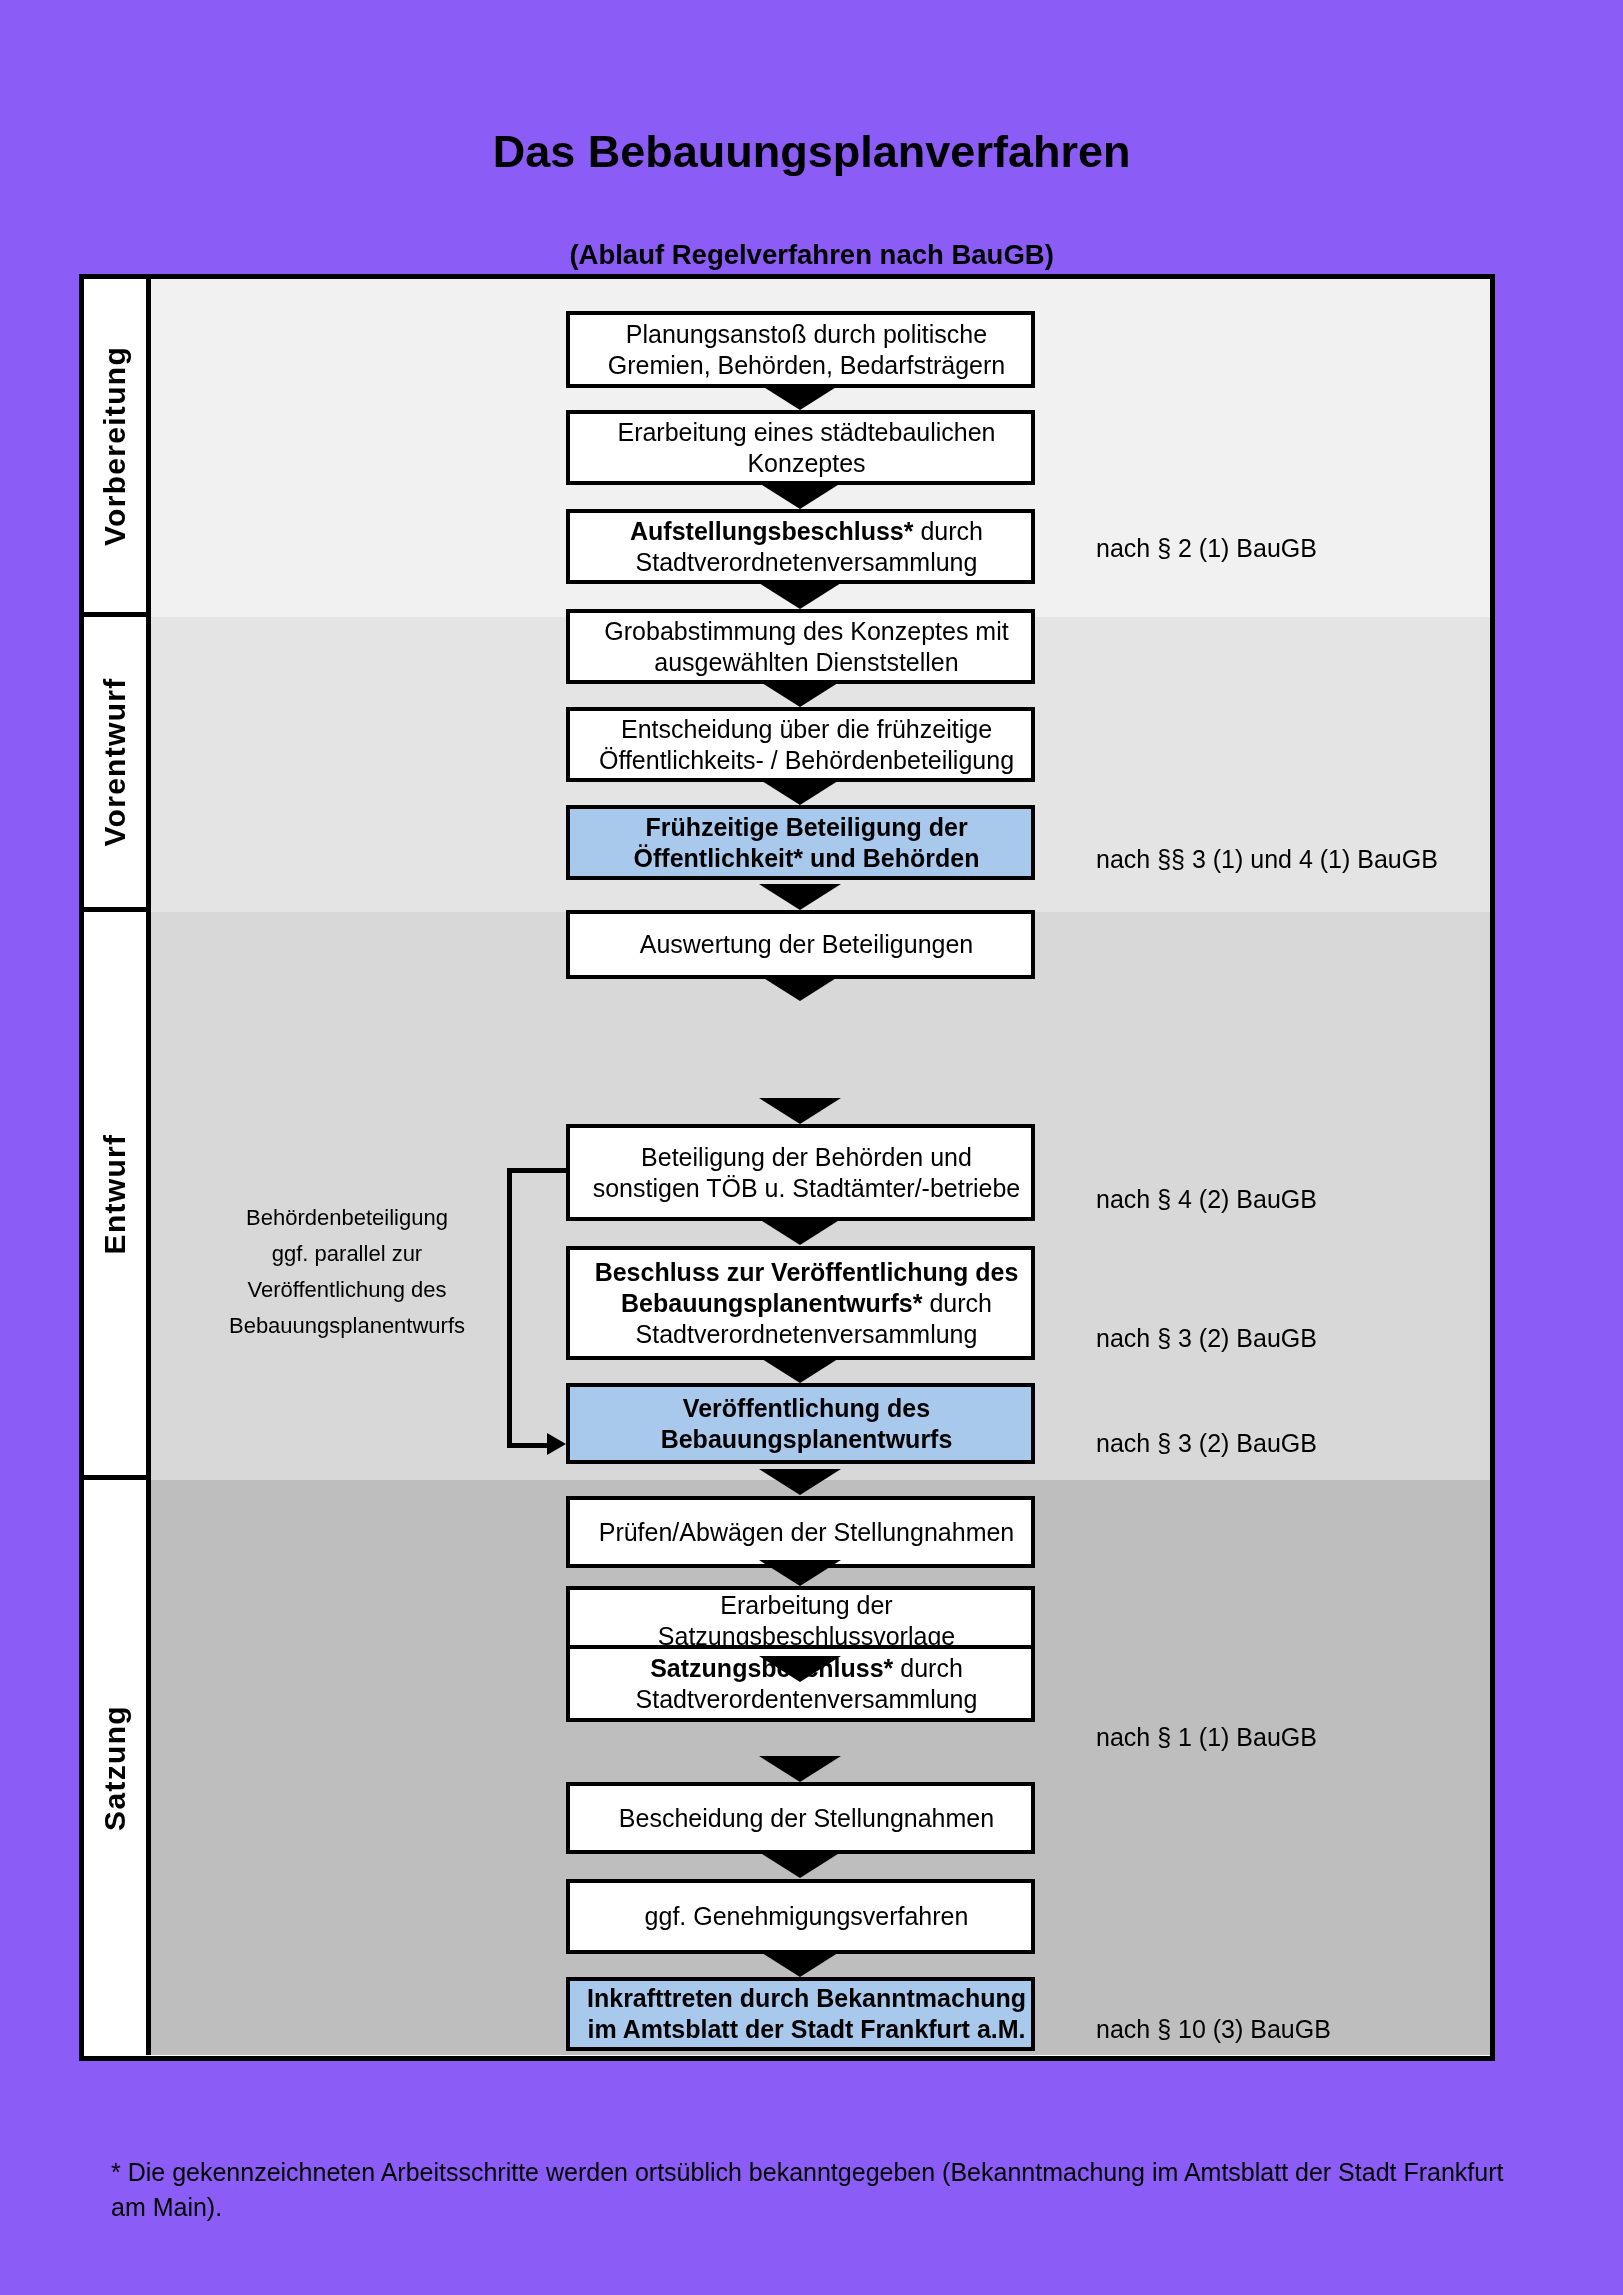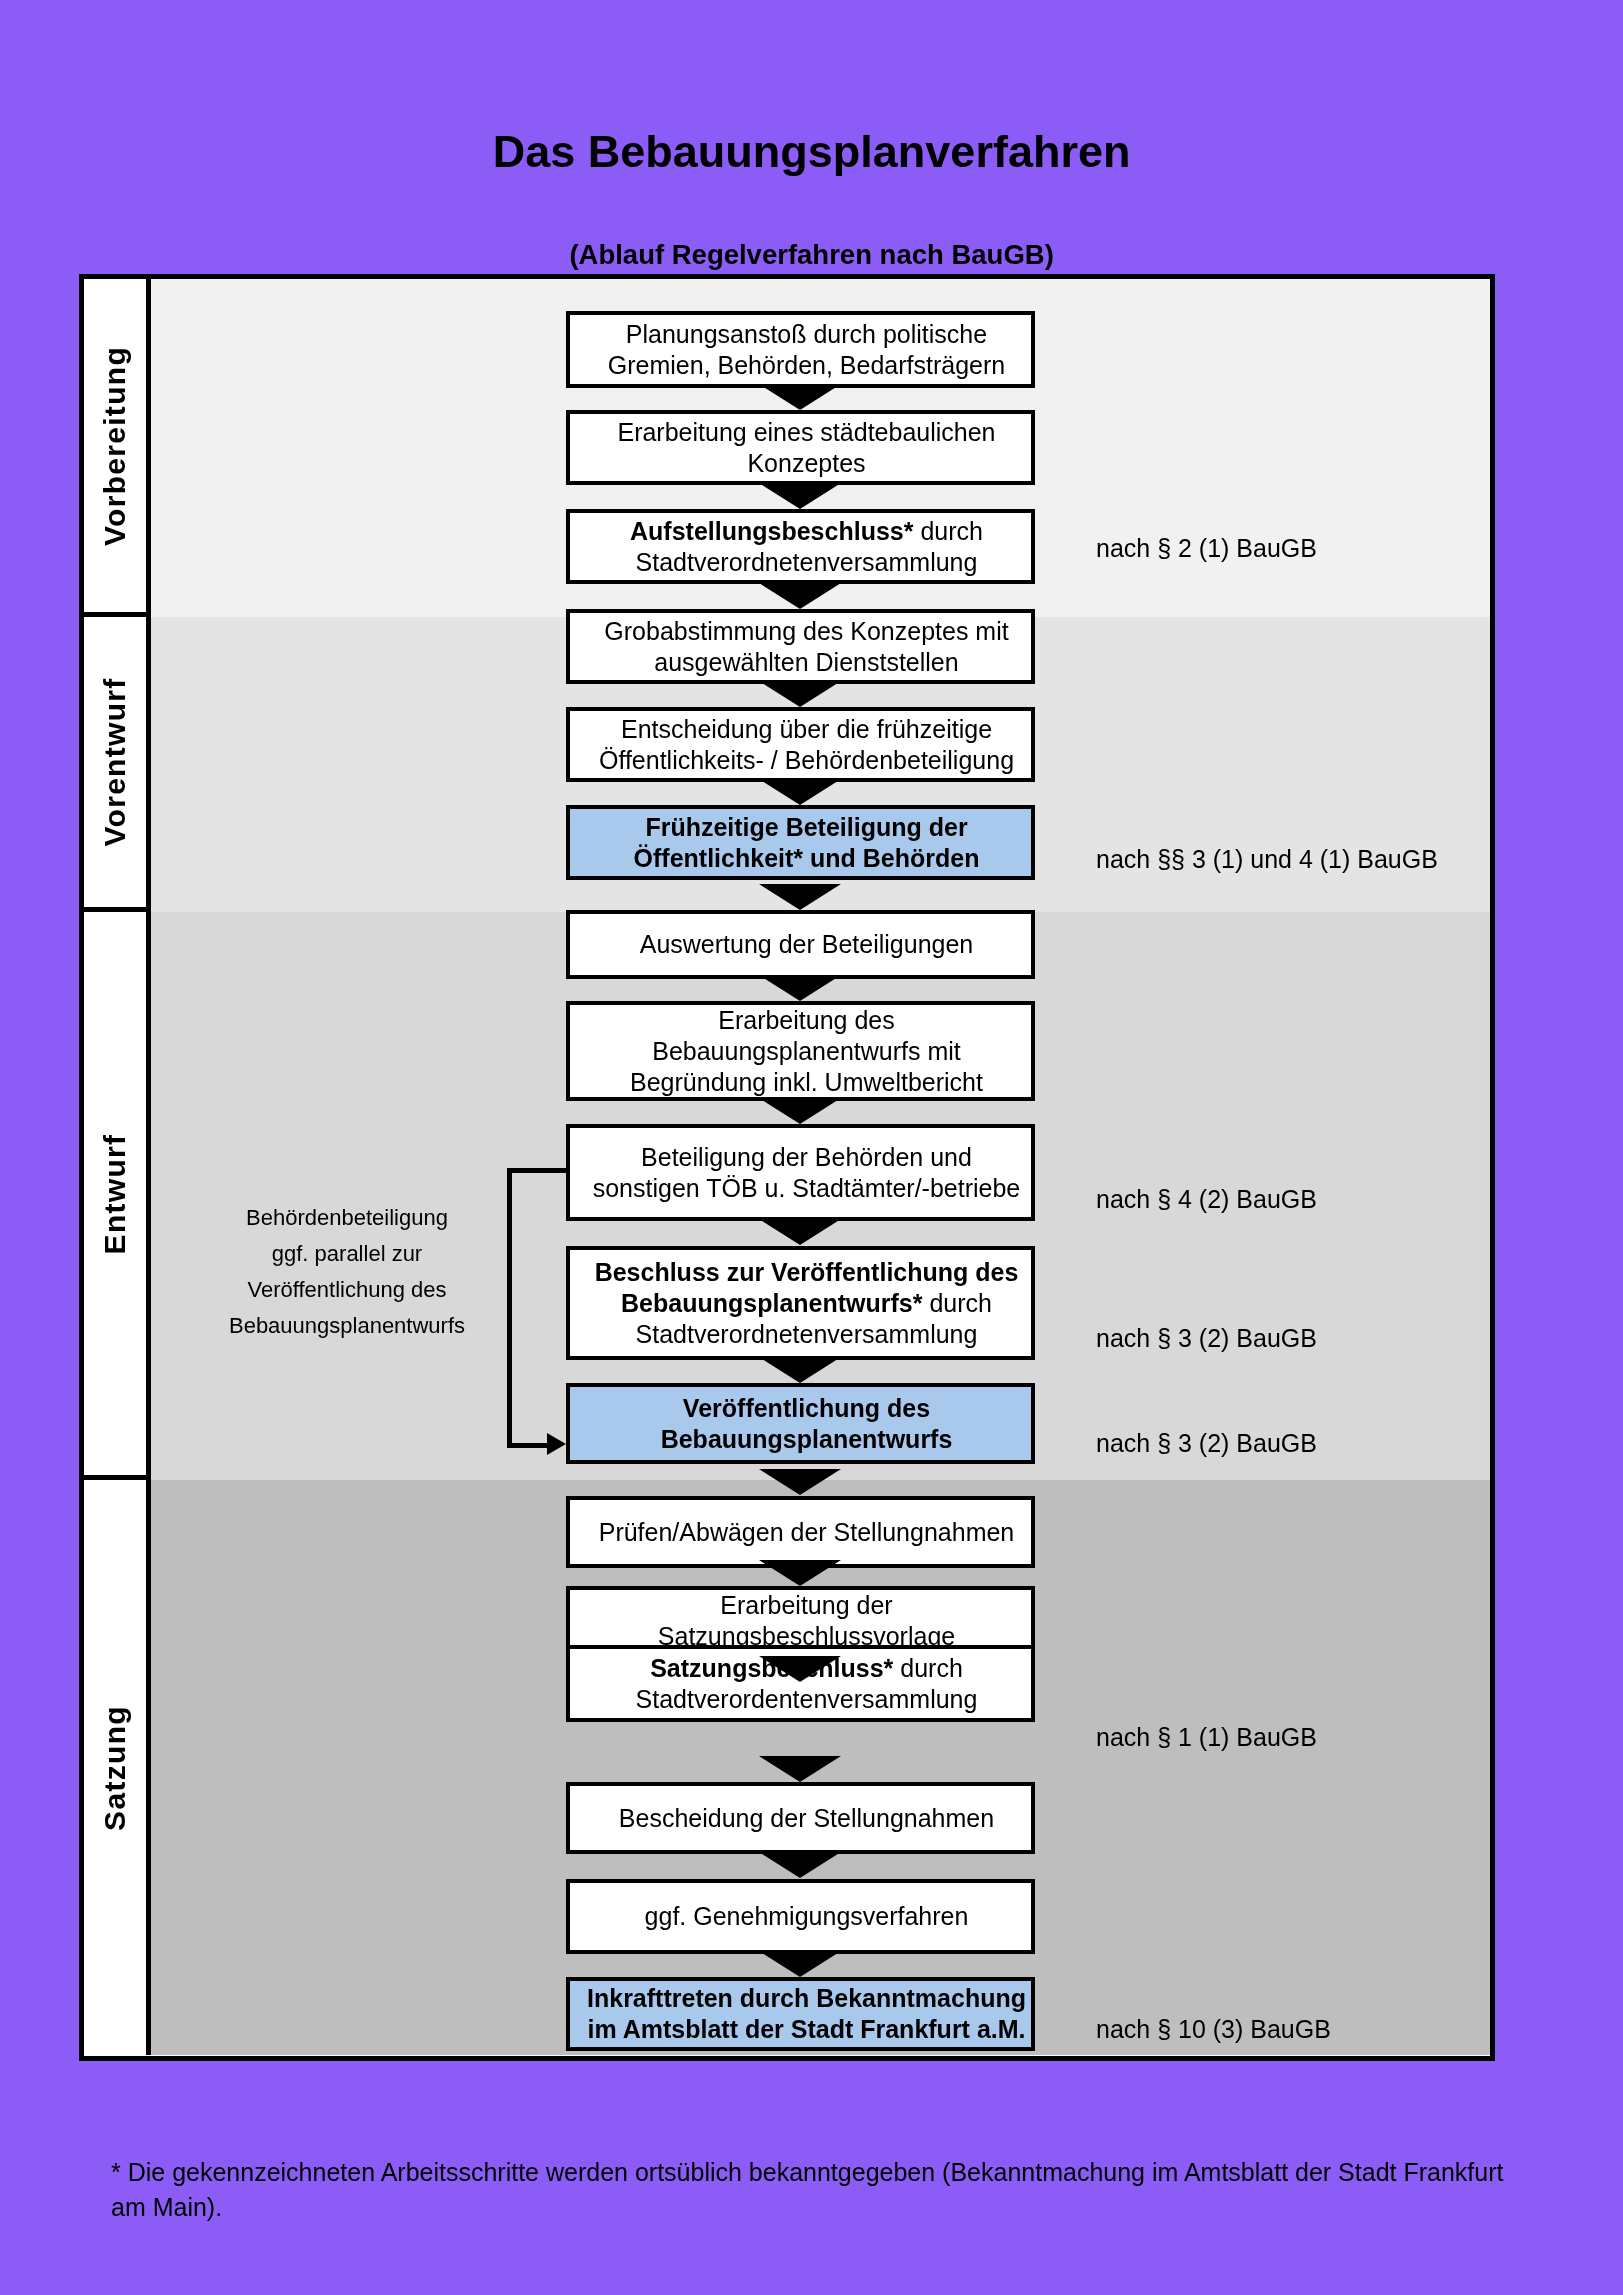--- a/index.html
+++ b/index.html
@@ -121,25 +121,20 @@
     <div class="step blue" style="top: 805px; height: 75px; background: rgb(168, 200, 236);">
       <div><span class="seg-b">Frühzeitige Beteiligung der</span></div>
       <div><span class="seg-b">Öffentlichkeit* und Behörden</span></div>
     </div>
     <div class="flow-arrow" style="left: 759px; top: 884px;"></div>
     <div class="ref" style="top: 845px;">nach §§ 3 (1) und 4 (1) BauGB</div>
     <div class="step" style="top: 910px; height: 69px;">
       <div><span class="seg">Auswertung der Beteiligungen</span></div>
     </div>
     <div class="flow-arrow" style="left: 759px; top: 975px;"></div>
-    <div class="step" style="top: 1001px; height: 100px;">
-      <div><span class="seg">Erarbeitung des</span></div>
-      <div><span class="seg">Bebauungsplanentwurfs mit</span></div>
-      <div><span class="seg">Begründung inkl. Umweltbericht</span></div>
-    </div>
     <div class="flow-arrow" style="left: 759px; top: 1098px;"></div>
     <div class="step" style="top: 1124px; height: 97px;">
       <div><span class="seg">Beteiligung der Behörden und</span></div>
       <div><span class="seg">sonstigen TÖB u. Stadtämter/-betriebe</span></div>
     </div>
     <div class="flow-arrow" style="left: 759px; top: 1219px;"></div>
     <div class="ref" style="top: 1185px;">nach § 4 (2) BauGB</div>
     <div class="step" style="top: 1246px; height: 114px;">
       <div><span class="seg-b">Beschluss zur Veröffentlichung des</span></div>
       <div><span class="seg-b">Bebauungsplanentwurfs*</span><span class="seg"> durch</span></div>

